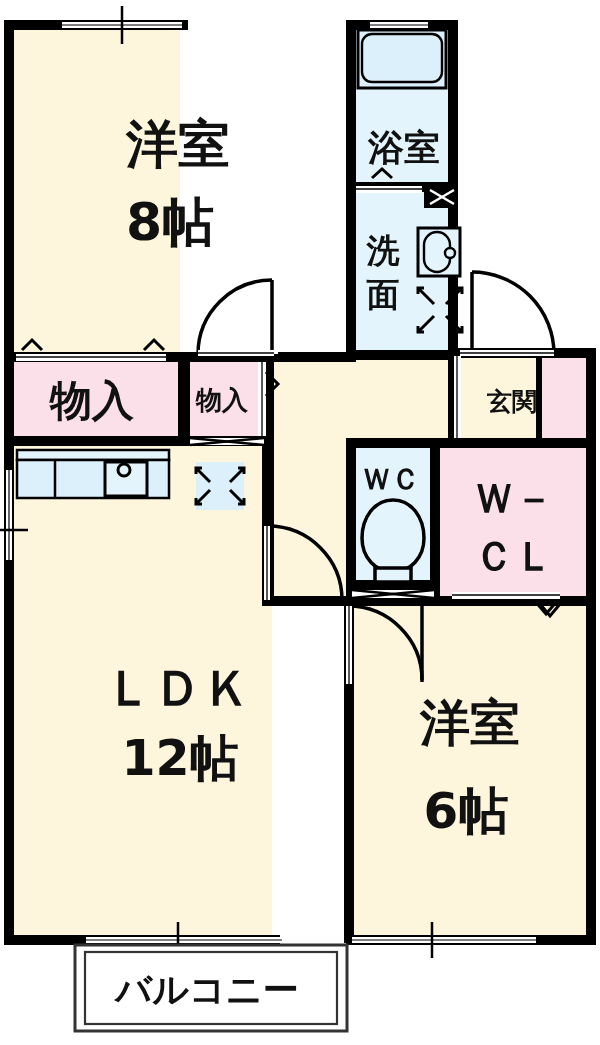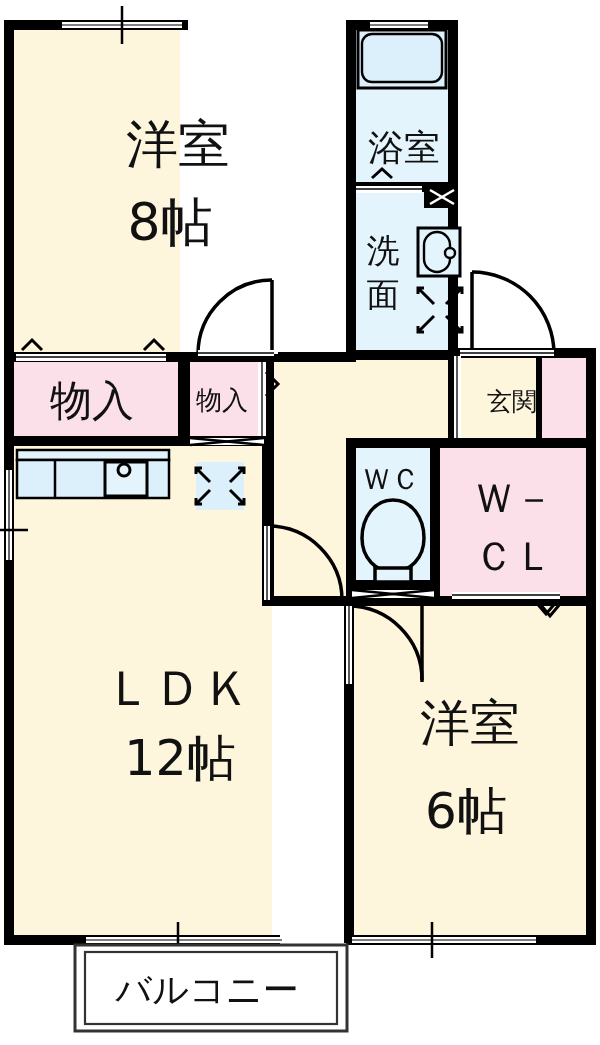--- a/index.html
+++ b/index.html
@@ -13,20 +13,21 @@
     height: 1045px;
     position: relative;
     font-family: "DejaVu Sans", "Liberation Sans", sans-serif;
     overflow: hidden;
   }
   #plan {
     position: absolute;
     left: 0; top: 0;
     width: 600px;
     height: 978px;
+    font-weight: bold;
   }
   svg { display: block; }
   .wall      { fill: #000000; }
   .roomtext  { font-family: "DejaVu Sans", "Liberation Sans", sans-serif; fill: #111111; }
 </style>
 </head>
 <body>
 
 <div id="plan">
 <svg width="600" height="1045" viewBox="0 0 600 1045" xmlns="http://www.w3.org/2000/svg">

